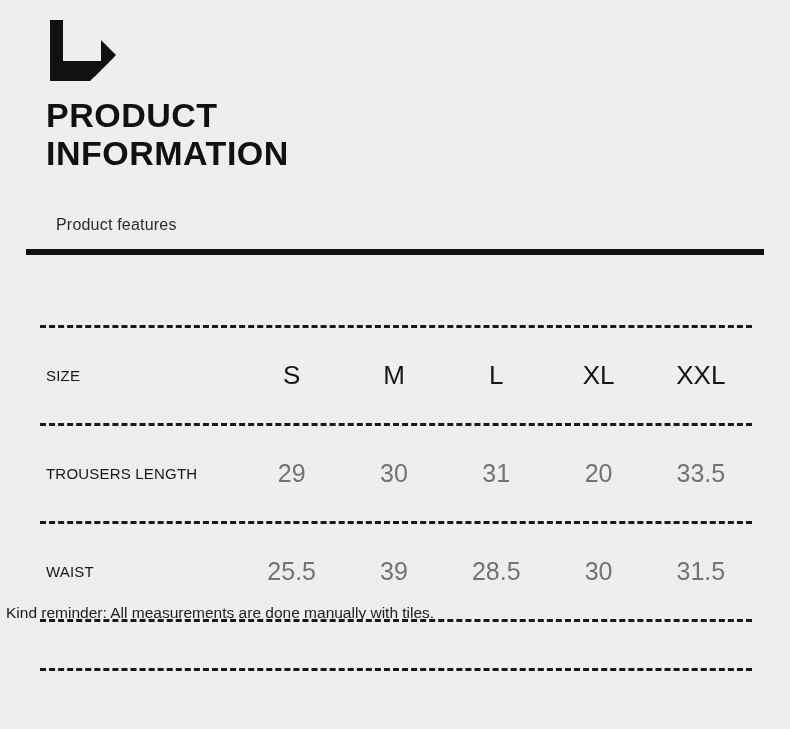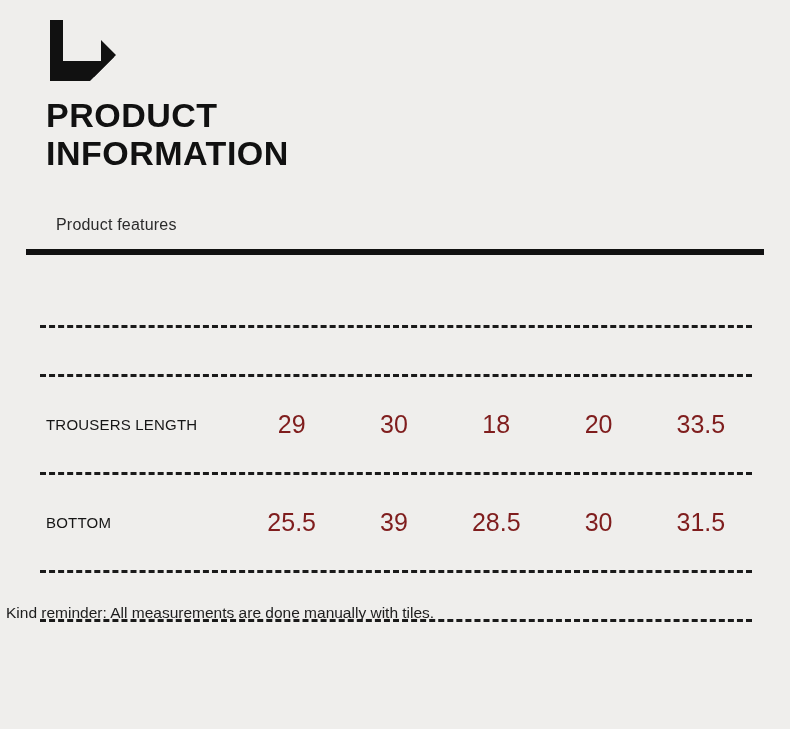--- a/index.html
+++ b/index.html
@@ -92,21 +92,21 @@
   .lbl {
     font-size: 15px;
     padding-left: 6px !important;
     letter-spacing: 0.2px;
     color: #161616;
     text-align: left;
   }
   .val {
     font-size: 25px;
     text-align: center;
-    color: #7f1d1d;
+    color: #737373;
   }
   .hdr {
     font-size: 26px;
     text-align: center;
     color: #161616;
   }
   .c-label { width: 200px; }
   .c-val { width: 102px; }
 
   
@@ -150,42 +150,50 @@
           <col class="c-val">
           <col class="c-val">
           <col class="c-val">
       </colgroup>
       <tbody>
         <tr class="dash-row">
           <td colspan="6">
               <div class="dash"></div>
             </td>
         </tr>
+        <tr>
+          <td class="lbl">SIZE</td>
+          <td class="hdr">S</td>
+          <td class="hdr">M</td>
+          <td class="hdr">L</td>
+          <td class="hdr">XL</td>
+          <td class="hdr">XXL</td>
+        </tr>
         <tr class="dash-row">
           <td colspan="6">
               <div class="dash"></div>
             </td>
         </tr>
 
         <tr>
           <td class="lbl">TROUSERS LENGTH</td>
           <td class="val">29</td>
           <td class="val">30</td>
-          <td class="val">18</td>
+          <td class="val">31</td>
           <td class="val">20</td>
           <td class="val">33.5</td>
         </tr>
         <tr class="dash-row">
           <td colspan="6">
               <div class="dash"></div>
             </td>
         </tr>
 
         <tr>
-          <td class="lbl">BOTTOM</td>
+          <td class="lbl">WAIST</td>
           <td class="val">25.5</td>
           <td class="val">39</td>
           <td class="val">28.5</td>
           <td class="val">30</td>
           <td class="val">31.5</td>
         </tr>
         <tr class="dash-row">
           <td colspan="6">
               <div class="dash"></div>
             </td>

